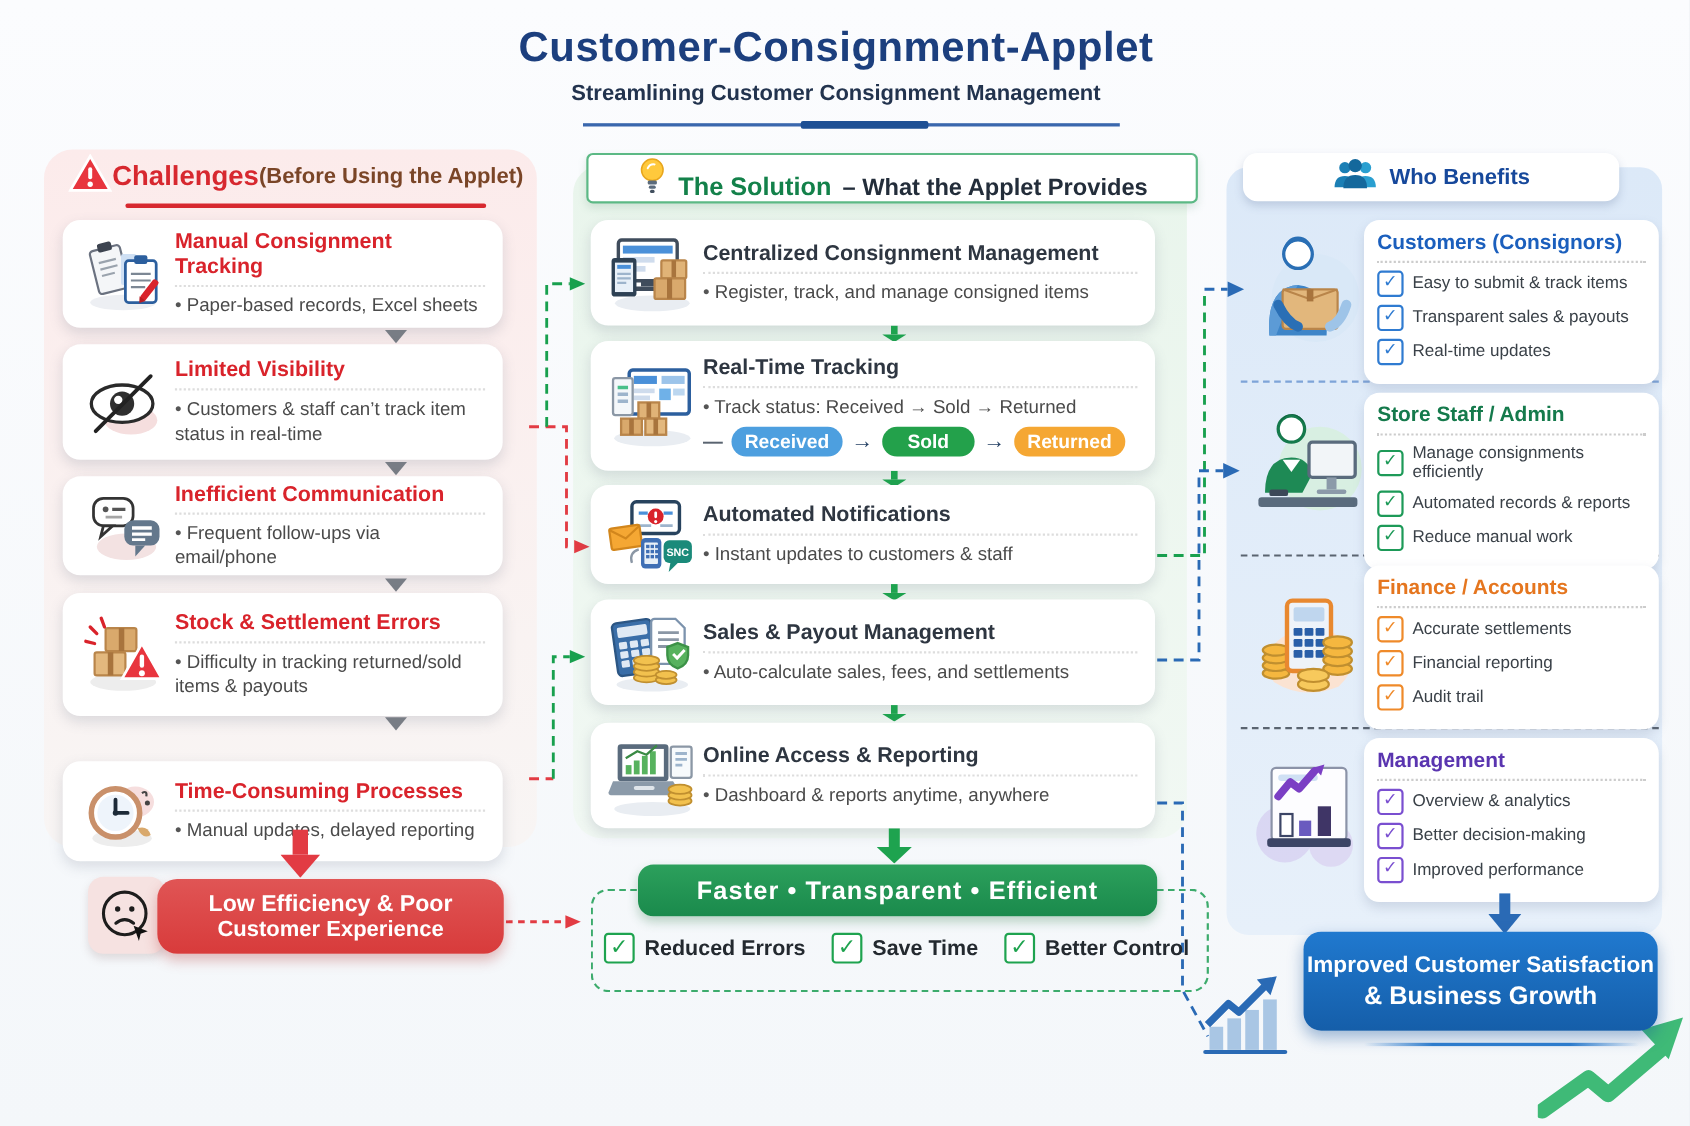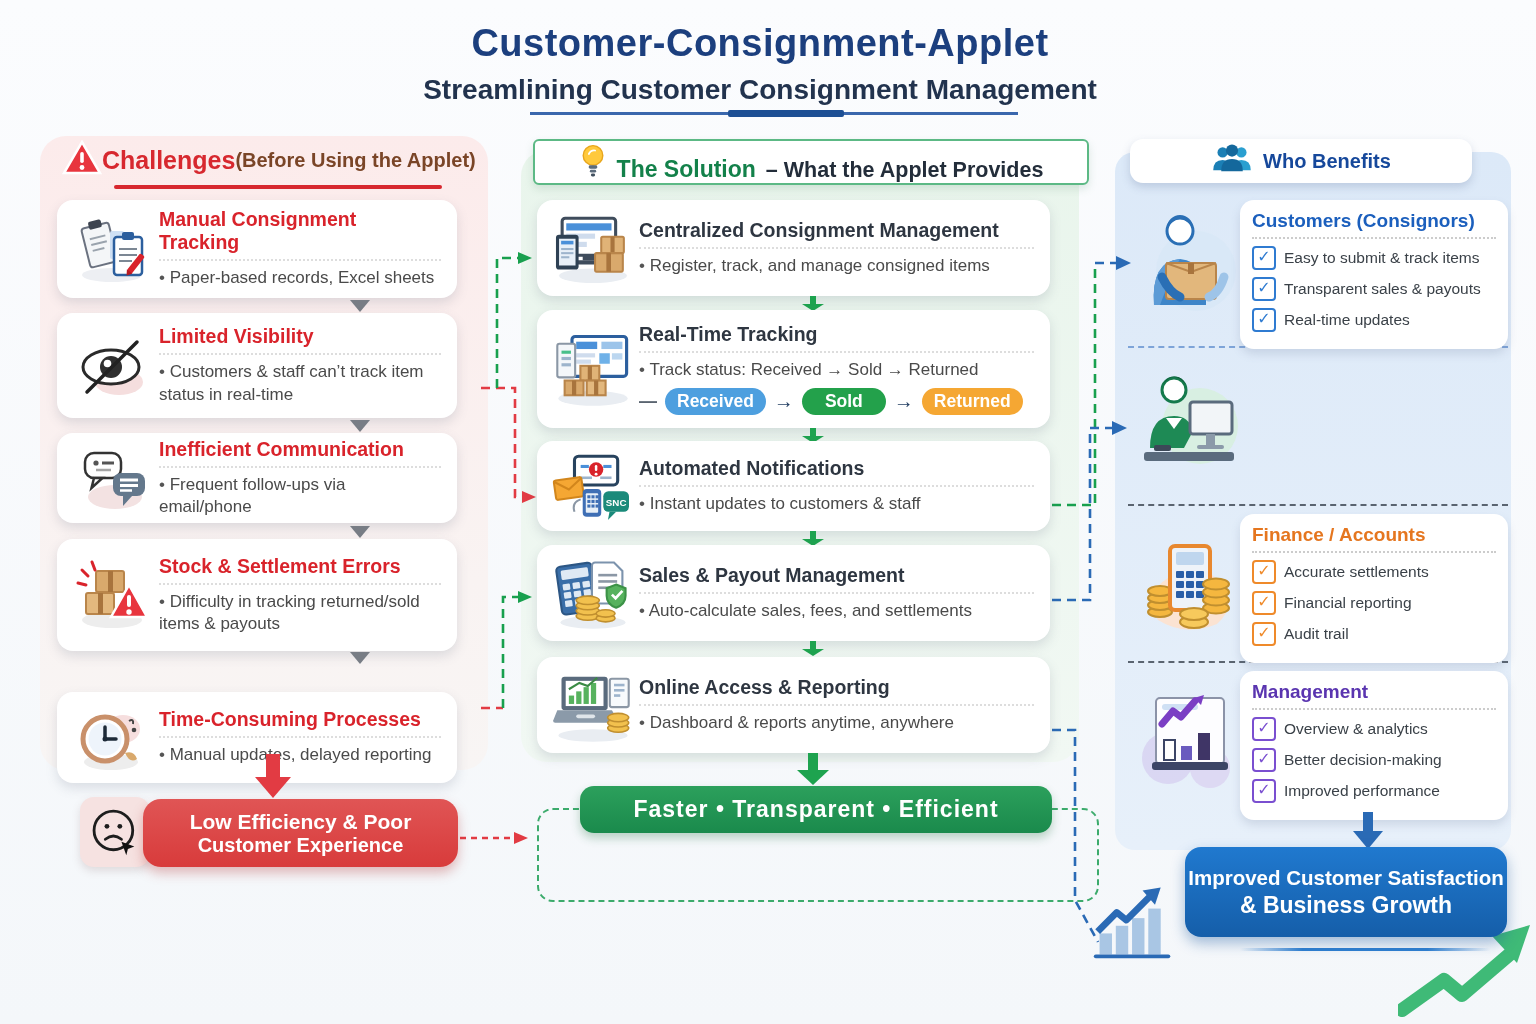--- a/index.html
+++ b/index.html
@@ -3,21 +3,21 @@
 <meta charset="utf-8">
 <style>
   html,body{margin:0;padding:0;background:#eef1f5;}
   .canvas{position:relative;width:1536px;height:1024px;background:linear-gradient(180deg,#fbfcfe,#f4f7fa);
     font-family:"Liberation Sans","DejaVu Sans",sans-serif;overflow:hidden;}
   .abs{position:absolute;}
   
   .main-title{position:absolute;top:22px;left:380px;width:760px;text-align:center;
     font-size:38px;font-weight:800;color:#1c3f7e;letter-spacing:.5px;}
   .sub-title{position:absolute;top:74px;left:380px;width:760px;text-align:center;
-    font-size:28px;font-weight:600;color:#22334e;}
+    font-size:20px;font-weight:600;color:#22334e;}
   .sub-underline{position:absolute;top:112px;left:530px;width:488px;height:3px;background:#3a67ad;}
   .sub-underline-thick{position:absolute;top:110px;left:728px;width:116px;height:7px;background:#1d4f94;border-radius:2px;}
   
   .wash-left{left:40px;top:136px;width:448px;height:634px;border-radius:26px;
     background:linear-gradient(180deg,#fcebeb,#f9f3f2 70%,#f8f5f4);}
   .wash-mid{left:521px;top:150px;width:558px;height:612px;border-radius:26px;
     background:linear-gradient(180deg,#e9f5ec,#f1f8f3);}
   .wash-right{left:1115px;top:152px;width:396px;height:698px;border-radius:20px;
     background:linear-gradient(180deg,#dce9f8,#e7f0fa);}
   
@@ -479,20 +479,34 @@
         <span class="desc" style="display:block;">Dashboard &amp; reports anytime, anywhere</span>
       </span>
   </div>
   <div class="abs z2" style="left:797px;top:753px;"><svg width="32" height="32">
         <rect x="11" y="0" width="10" height="17" fill="#1ea34f"></rect>
         <polygon points="0,17 32,17 16,32" fill="#1ea34f"></polygon>
       </svg></div>
 
   <div class="abs dashed-box z2"></div>
   <div class="abs banner">Faster  •  Transparent  •  Efficient</div>
+  <div class="abs scheck-row">
+    <span class="scheck">
+        <span class="cb"></span>
+        <span>Reduced Errors</span>
+      </span>
+    <span class="scheck">
+        <span class="cb"></span>
+        <span>Save Time</span>
+      </span>
+    <span class="scheck">
+        <span class="cb"></span>
+        <span>Better Control</span>
+      </span>
+  </div>
 
   <div class="abs who-header z2">
     <span>
       <svg width="42" height="30" viewBox="0 0 44 32">
           <circle cx="12" cy="9" r="5.5" fill="#1b7fb5"></circle>
           <path d="M2 28 q0 -11 10 -11 q10 0 10 11Z" fill="#1b7fb5"></path>
           <circle cx="32" cy="9" r="5.5" fill="#2a9fd0"></circle>
           <path d="M22 28 q0 -11 10 -11 q10 0 10 11Z" fill="#2a9fd0"></path>
           <circle cx="22" cy="7" r="6.5" fill="#14689c"></circle>
           <path d="M10.5 29 q0 -13 11.5 -13 q11.5 0 11.5 13Z" fill="#14689c"></path>
@@ -538,20 +552,35 @@
         <circle cx="36" cy="26" r="12" fill="#fff" stroke="#157a4c" stroke-width="3"></circle>
         <path d="M25 21 a12 12 0 0 1 23 0 q-6 -8 -12 -8 q-6 0 -11 8" fill="#0f5f3c"></path>
         <path d="M12 84 q0 -32 24 -32 q15 0 19 15 l-9 17Z" fill="#1e8a55"></path>
         <path d="M28 54 l8 11 8 -11" fill="#fff"></path>
         <rect x="52" y="38" width="42" height="32" rx="3" fill="#f2f5f8" stroke="#5a6b7d" stroke-width="3"></rect>
         <rect x="68" y="70" width="9" height="11" fill="#8b9aa9"></rect>
         <rect x="59" y="81" width="27" height="4" rx="2" fill="#8b9aa9"></rect>
         <rect x="6" y="88" width="90" height="9" rx="3" fill="#5a6b7d"></rect>
         <rect x="16" y="81" width="17" height="6" rx="2" fill="#3c4858"></rect>
       </svg>
+  </div>
+  <div class="bcard z2" style="left:1240px;top:357px;">
+    <div class="btitle t-green">Store Staff / Admin</div>
+    <div class="bitem g-green">
+        <span class="cb"></span>
+        <span>Manage consignments efficiently</span>
+      </div>
+    <div class="bitem g-green">
+        <span class="cb"></span>
+        <span>Automated records &amp; reports</span>
+      </div>
+    <div class="bitem g-green">
+        <span class="cb"></span>
+        <span>Reduce manual work</span>
+      </div>
   </div>
   <div class="sep" style="top:504px;"></div>
 
   <div class="illus z2" style="left:1140px;top:522px;">
     <svg width="100" height="122" viewBox="0 0 100 122">
         <path d="M18 98 q-16 -26 10 -42 q32 -19 54 6 q16 21 -5 40 q-32 13 -59 -4Z" fill="#fbe3d2"></path>
         <g stroke="#c08f2f" stroke-width="2" fill="#f5b73f">
           <ellipse cx="20" cy="90" rx="12" ry="5"></ellipse>
           <ellipse cx="20" cy="83" rx="12" ry="5"></ellipse>
           <ellipse cx="20" cy="76" rx="12" ry="5"></ellipse>

